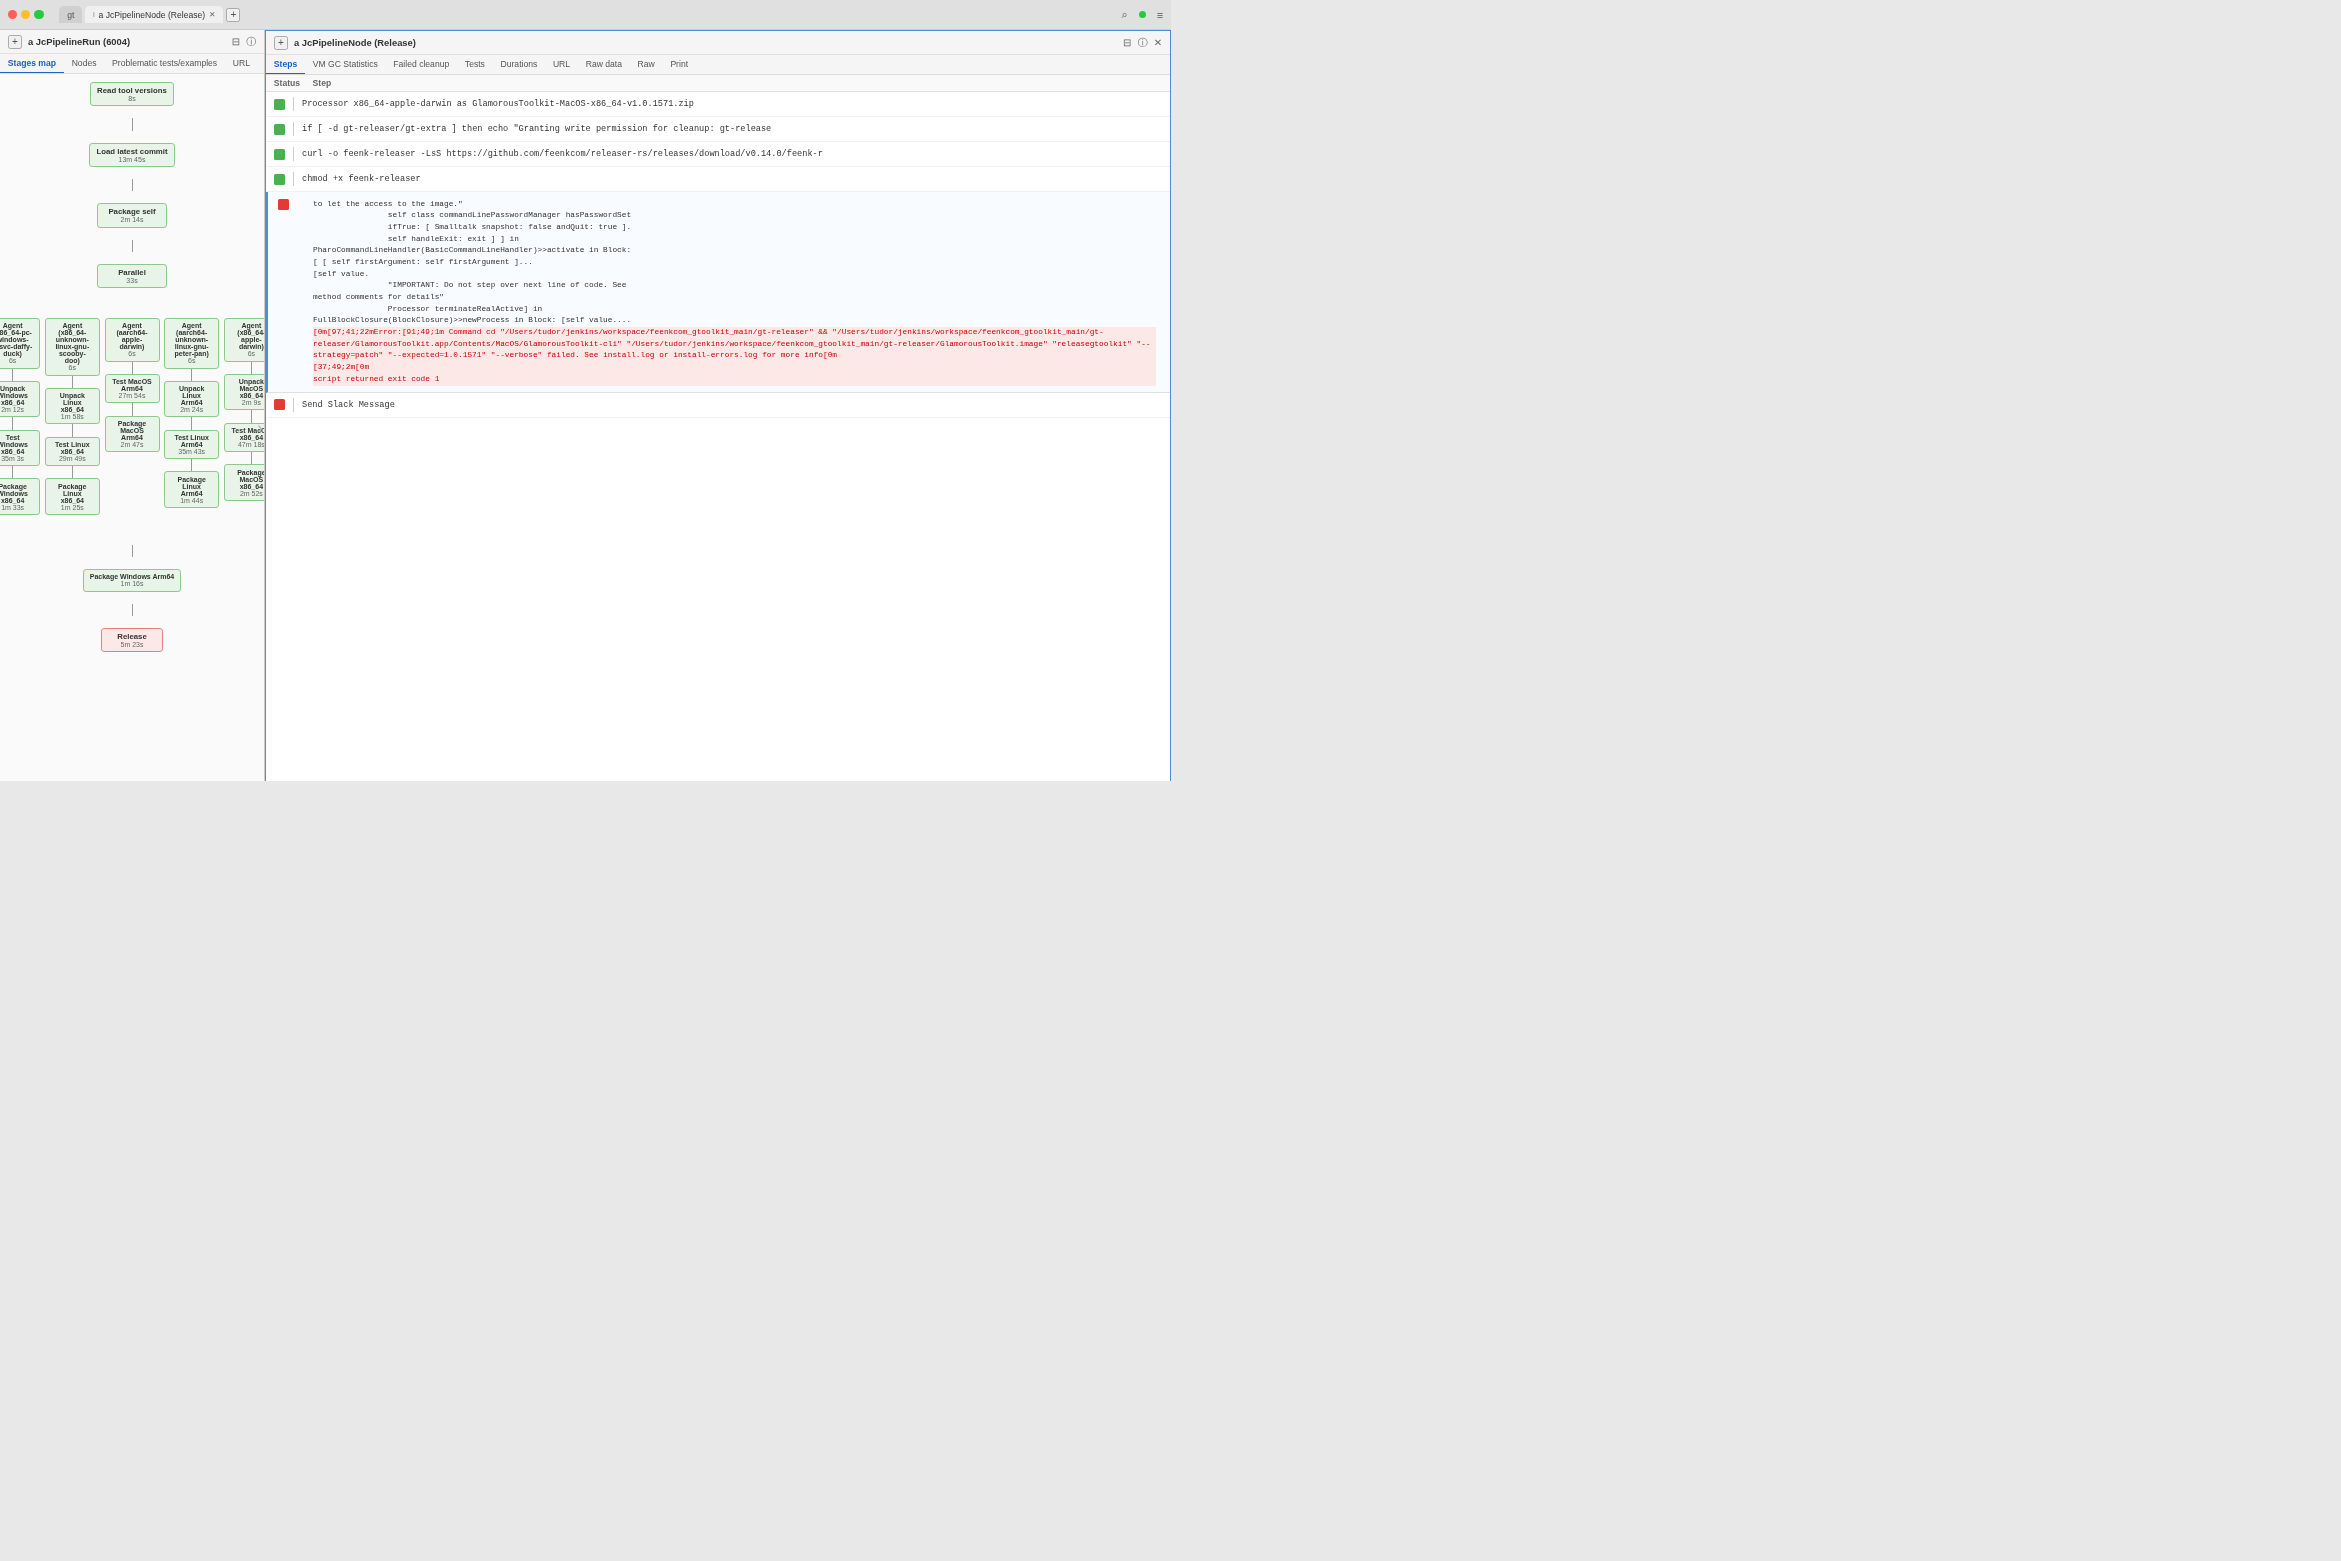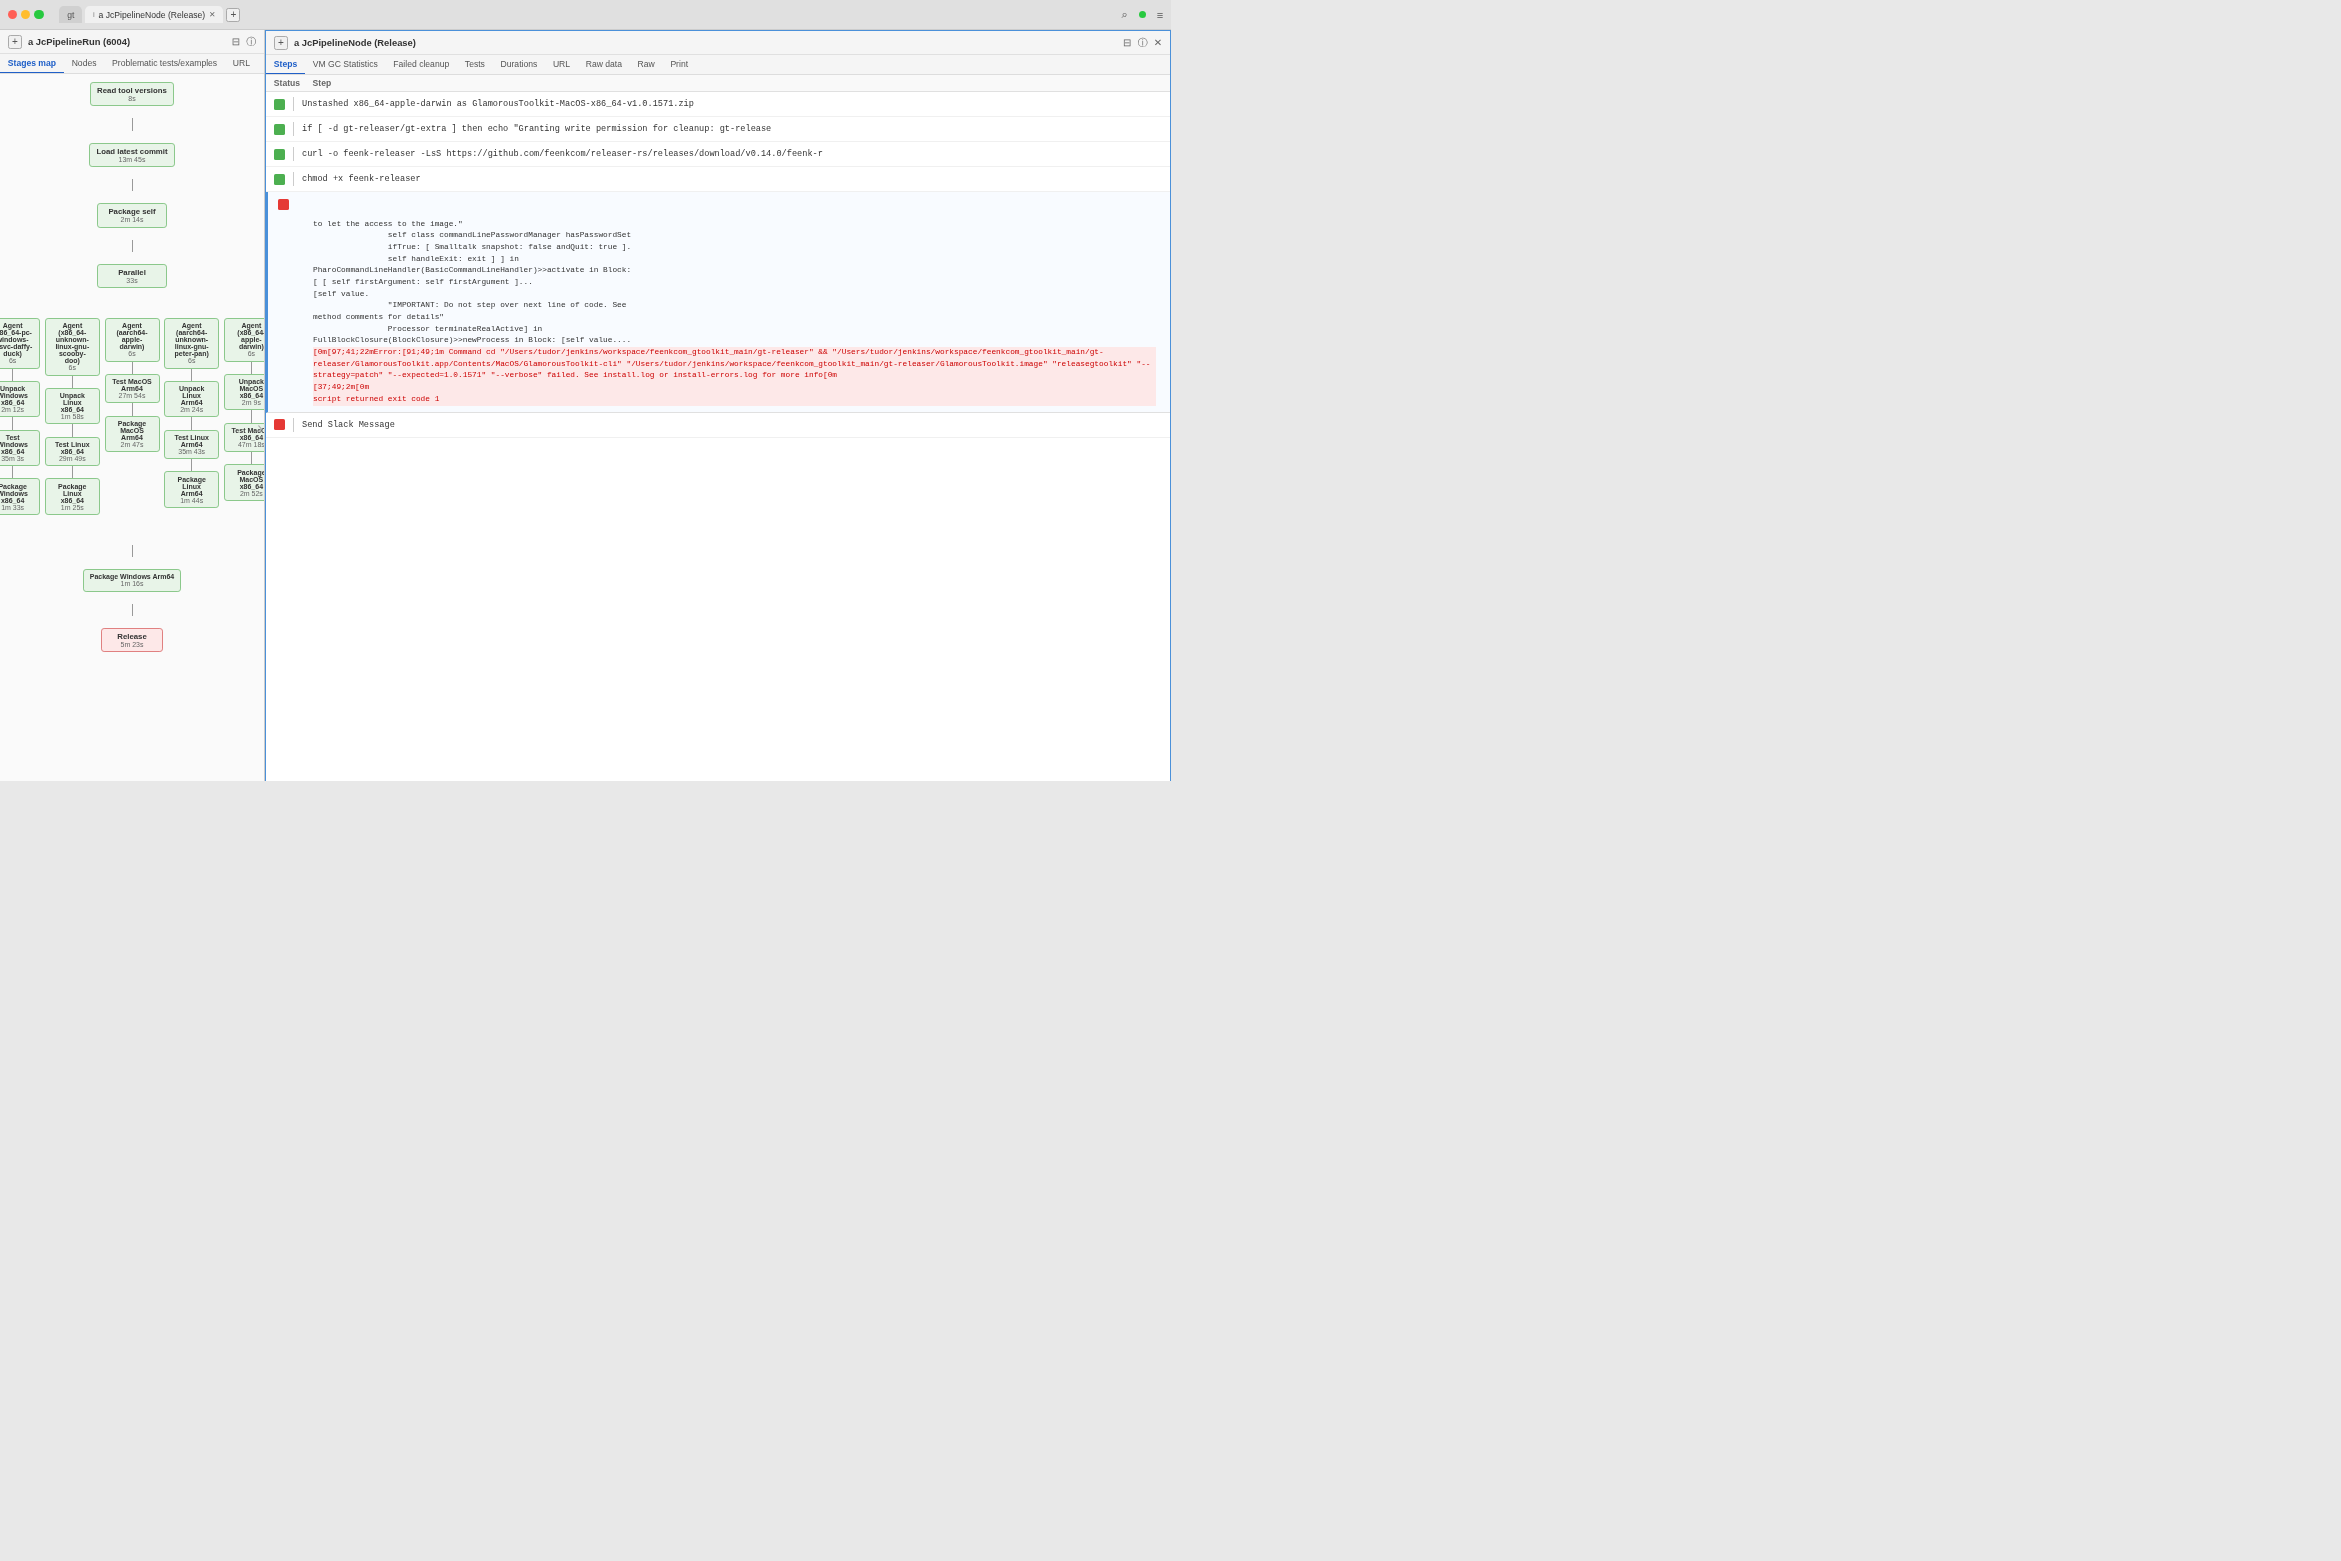--- a/index.html
+++ b/index.html
@@ -485,21 +485,21 @@
 
     <div class="steps-table">
       <div class="steps-header">
         <div class="col-status">Status</div>
         <div class="col-step">Step</div>
       </div>
 
       <div class="step-row">
         <div class="status-dot status-green"></div>
         <div style="width:1.6px;height:14px;background:#ccc;flex-shrink:0;"></div>
-        <div class="step-text">Unstashed x86_64-apple-darwin as GlamorousToolkit-MacOS-x86_64-v1.0.1571.zip</div>
+        <div class="step-text">Processor x86_64-apple-darwin as GlamorousToolkit-MacOS-x86_64-v1.0.1571.zip</div>
       </div>
 
       <div class="step-row">
         <div class="status-dot status-green"></div>
         <div style="width:1.6px;height:14px;background:#ccc;flex-shrink:0;"></div>
         <div class="step-text">if [ -d gt-releaser/gt-extra ]        then             echo "Granting write permission for cleanup: gt-release</div>
       </div>
 
 
       <div class="step-row">
@@ -511,21 +511,21 @@
       <div class="step-row">
         <div class="status-dot status-green"></div>
         <div style="width:1.6px;height:14px;background:#ccc;flex-shrink:0;"></div>
         <div class="step-text">chmod +x feenk-releaser</div>
       </div>
 
       <div style="display:flex;border-bottom:0.8px solid #e0e0e0;border-left:2.3px solid #4a90d9;background:#f8fbff;">
         <div style="width:31px;display:flex;align-items:flex-start;justify-content:center;padding-top:6.2px;">
           <div class="status-dot status-red"></div>
         </div>
-        <div class="log-block" style="flex:1;border:none;background:transparent;max-height:281px;margin-top:20px;">
+        <div class="log-block" style="flex:1;border:none;background:transparent;max-height:281px;">
           <span class="log-normal">to let the access to the image."</span><br>
           <span class="log-normal">&nbsp;&nbsp;&nbsp;&nbsp;&nbsp;&nbsp;&nbsp;&nbsp;&nbsp;&nbsp;&nbsp;&nbsp;&nbsp;&nbsp;&nbsp;&nbsp;self class commandLinePasswordManager hasPasswordSet</span><br>
           <span class="log-normal">&nbsp;&nbsp;&nbsp;&nbsp;&nbsp;&nbsp;&nbsp;&nbsp;&nbsp;&nbsp;&nbsp;&nbsp;&nbsp;&nbsp;&nbsp;&nbsp;ifTrue: [ Smalltalk snapshot: false andQuit: true ].</span><br>
           <span class="log-normal">&nbsp;&nbsp;&nbsp;&nbsp;&nbsp;&nbsp;&nbsp;&nbsp;&nbsp;&nbsp;&nbsp;&nbsp;&nbsp;&nbsp;&nbsp;&nbsp;self handleExit: exit ] ] in</span><br>
           <span class="log-normal">PharoCommandLineHandler(BasicCommandLineHandler)&gt;&gt;activate in Block:</span><br>
           <span class="log-normal">[ [ self firstArgument: self firstArgument ]...</span><br>
           <span class="log-normal">[self value.</span><br>
           <span class="log-normal">&nbsp;&nbsp;&nbsp;&nbsp;&nbsp;&nbsp;&nbsp;&nbsp;&nbsp;&nbsp;&nbsp;&nbsp;&nbsp;&nbsp;&nbsp;&nbsp;"IMPORTANT: Do not step over next line of code. See</span><br>
           <span class="log-normal">method comments for details"</span><br>
           <span class="log-normal">&nbsp;&nbsp;&nbsp;&nbsp;&nbsp;&nbsp;&nbsp;&nbsp;&nbsp;&nbsp;&nbsp;&nbsp;&nbsp;&nbsp;&nbsp;&nbsp;Processor terminateRealActive] in</span><br>

